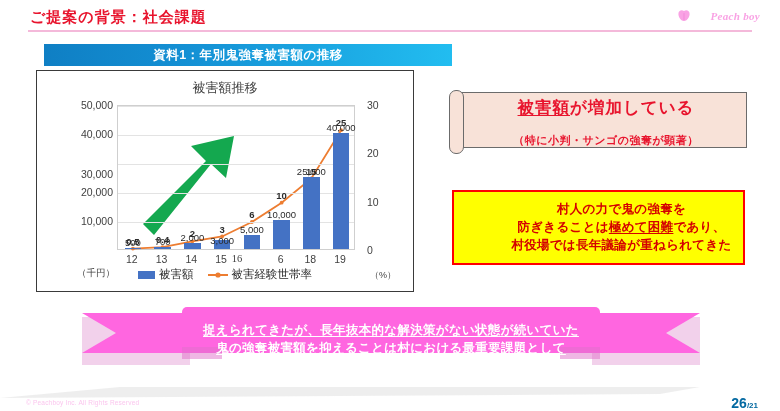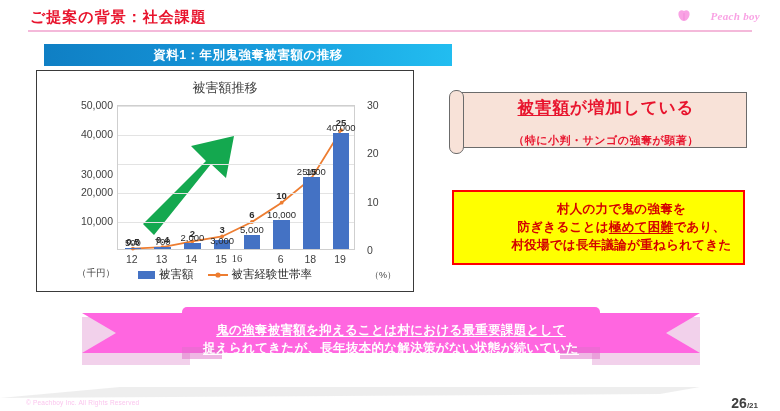--- a/index.html
+++ b/index.html
@@ -86,21 +86,21 @@
   .ribbon svg{position:absolute;left:0;top:0;}
   .ribbon-txt{position:absolute;left:60px;right:60px;top:14px;text-align:center;
               color:#fff;font-size:12.5px;font-weight:bold;line-height:1.45;
               letter-spacing:.3px;}
   .ribbon-txt div{text-decoration:underline;text-underline-offset:2px;}
 
   
   .footer-swoosh{position:absolute;left:0;top:386px;width:780px;height:12px;}
   .copyright{position:absolute;left:26px;top:399px;font-size:6.5px;color:#fbc6ee;
              letter-spacing:.2px;}
-  .pageno{position:absolute;right:22px;top:394px;color:#404040;font-weight:bold;}
+  .pageno{position:absolute;right:22px;top:394px;color:#0369a1;font-weight:bold;}
   .pageno .big{font-size:14px;}
   .pageno .small{font-size:8px;}
 </style>
 </head>
 <body>
 
 <div class="slide-title">ご提案の背景：社会課題</div>
 <div class="title-rule"></div>
 
 <div class="logo">
@@ -228,22 +228,22 @@
   <svg width="618" height="62" viewBox="0 0 618 62">
     <path d="M108 44 L108 58 L0 58 L0 10 L108 10 Z" fill="#e39ad2" opacity=".45"></path>
     <path d="M510 44 L510 58 L618 58 L618 10 L510 10 Z" fill="#e39ad2" opacity=".45"></path>
     <path d="M0 6 L108 6 L108 46 L0 46 L34 26 Z" fill="#ff66e0"></path>
     <path d="M618 6 L510 6 L510 46 L618 46 L584 26 Z" fill="#ff66e0"></path>
     <rect x="100" y="0" width="418" height="46" rx="5" fill="#ff66e0"></rect>
     <path d="M100 40 L100 52 L140 52 L140 40 Z" fill="#e070c9" opacity=".5"></path>
     <path d="M518 40 L518 52 L478 52 L478 40 Z" fill="#e070c9" opacity=".5"></path>
   </svg>
   <div class="ribbon-txt">
+    <div>捉えられてきたが、長年抜本的な解決策がない状態が続いていた</div>
     <div>鬼の強奪被害額を抑えることは村における最重要課題として</div>
-    <div>捉えられてきたが、長年抜本的な解決策がない状態が続いていた</div>
   </div>
 </div>
 
 <svg class="footer-swoosh" viewBox="0 0 780 12" preserveAspectRatio="none">
   <path d="M0 12 L120 1 L700 1 L660 8 L0 12 Z" fill="#ececec" opacity=".9"></path>
 </svg>
 <div class="copyright">© Peachboy Inc. All Rights Reserved</div>
 <div class="pageno">
   <span class="big">26</span><span class="small">/21</span>
 </div>

